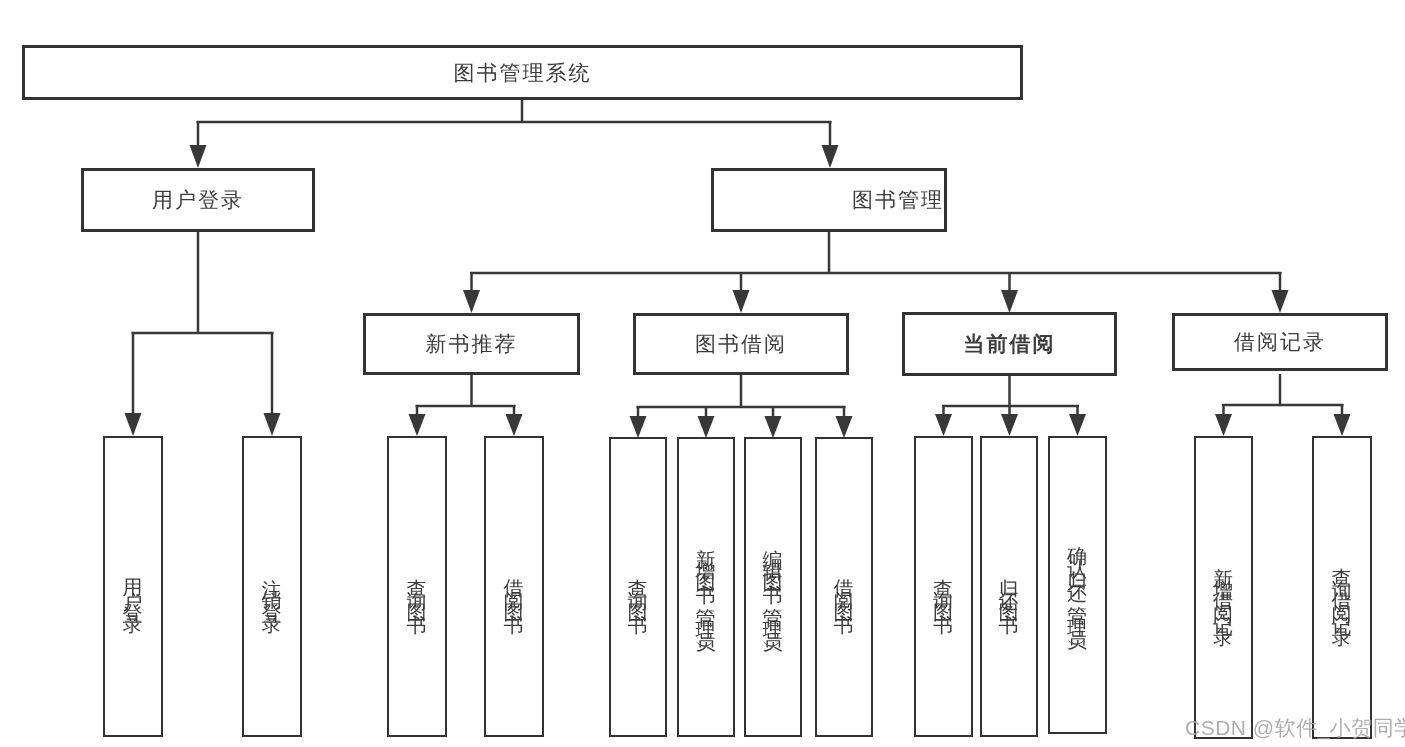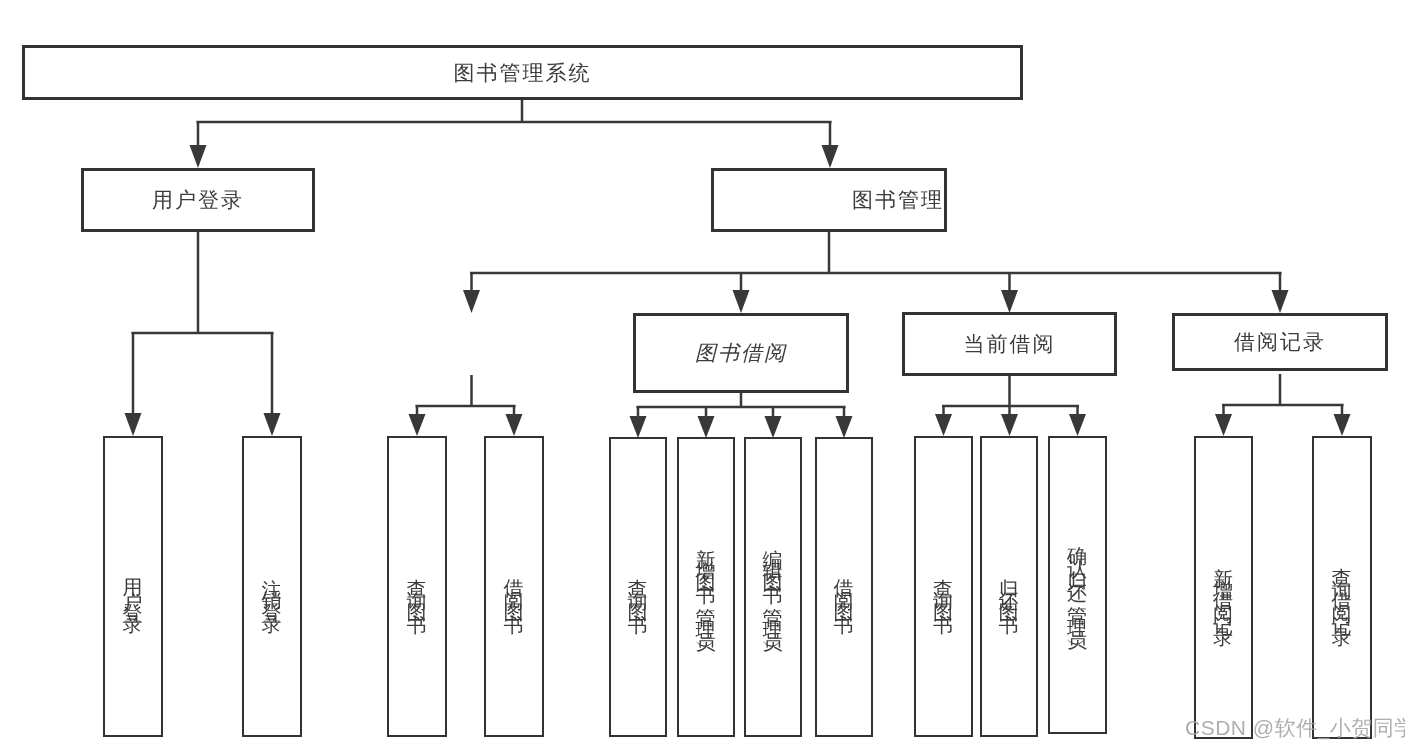--- a/index.html
+++ b/index.html
@@ -155,24 +155,27 @@
     <span class="lbl">图书管理系统</span>
   </div>
 
   <div class="node" style="left:81px; top:168px; width:234px; height:64px;">
     <span class="lbl">用户登录</span>
   </div>
   <div class="node" style="left:711px; top:168px; width:236px; height:64px;justify-content:flex-end;">
     <span class="lbl">图书管理</span>
   </div>
 
-  <div class="node" style="left:633px; top:313px; width:216px; height:80px;font-style:italic;">
+  <div class="node" style="left:363px; top:313px; width:217px; height:62px;">
+    <span class="lbl">新书推荐</span>
+  </div>
+  <div class="node" style="left:633px; top:313px; width:216px; height:62px;">
     <span class="lbl">图书借阅</span>
   </div>
-  <div class="node" style="left:902px; top:312px; width:215px; height:64px;">
+  <div class="node" style="left:902px; top:312px; width:215px; height:64px;font-weight:bold;">
     <span class="lbl">当前借阅</span>
   </div>
   <div class="node" style="left:1172px; top:313px; width:216px; height:58px;">
     <span class="lbl">借阅记录</span>
   </div>
 
   <div class="leaf" style="left:103px; top:436px; width:60px; height:301px;">
     <span class="vlbl">用户登录</span>
   </div>
   <div class="leaf" style="left:242px; top:436px; width:60px; height:301px;">

